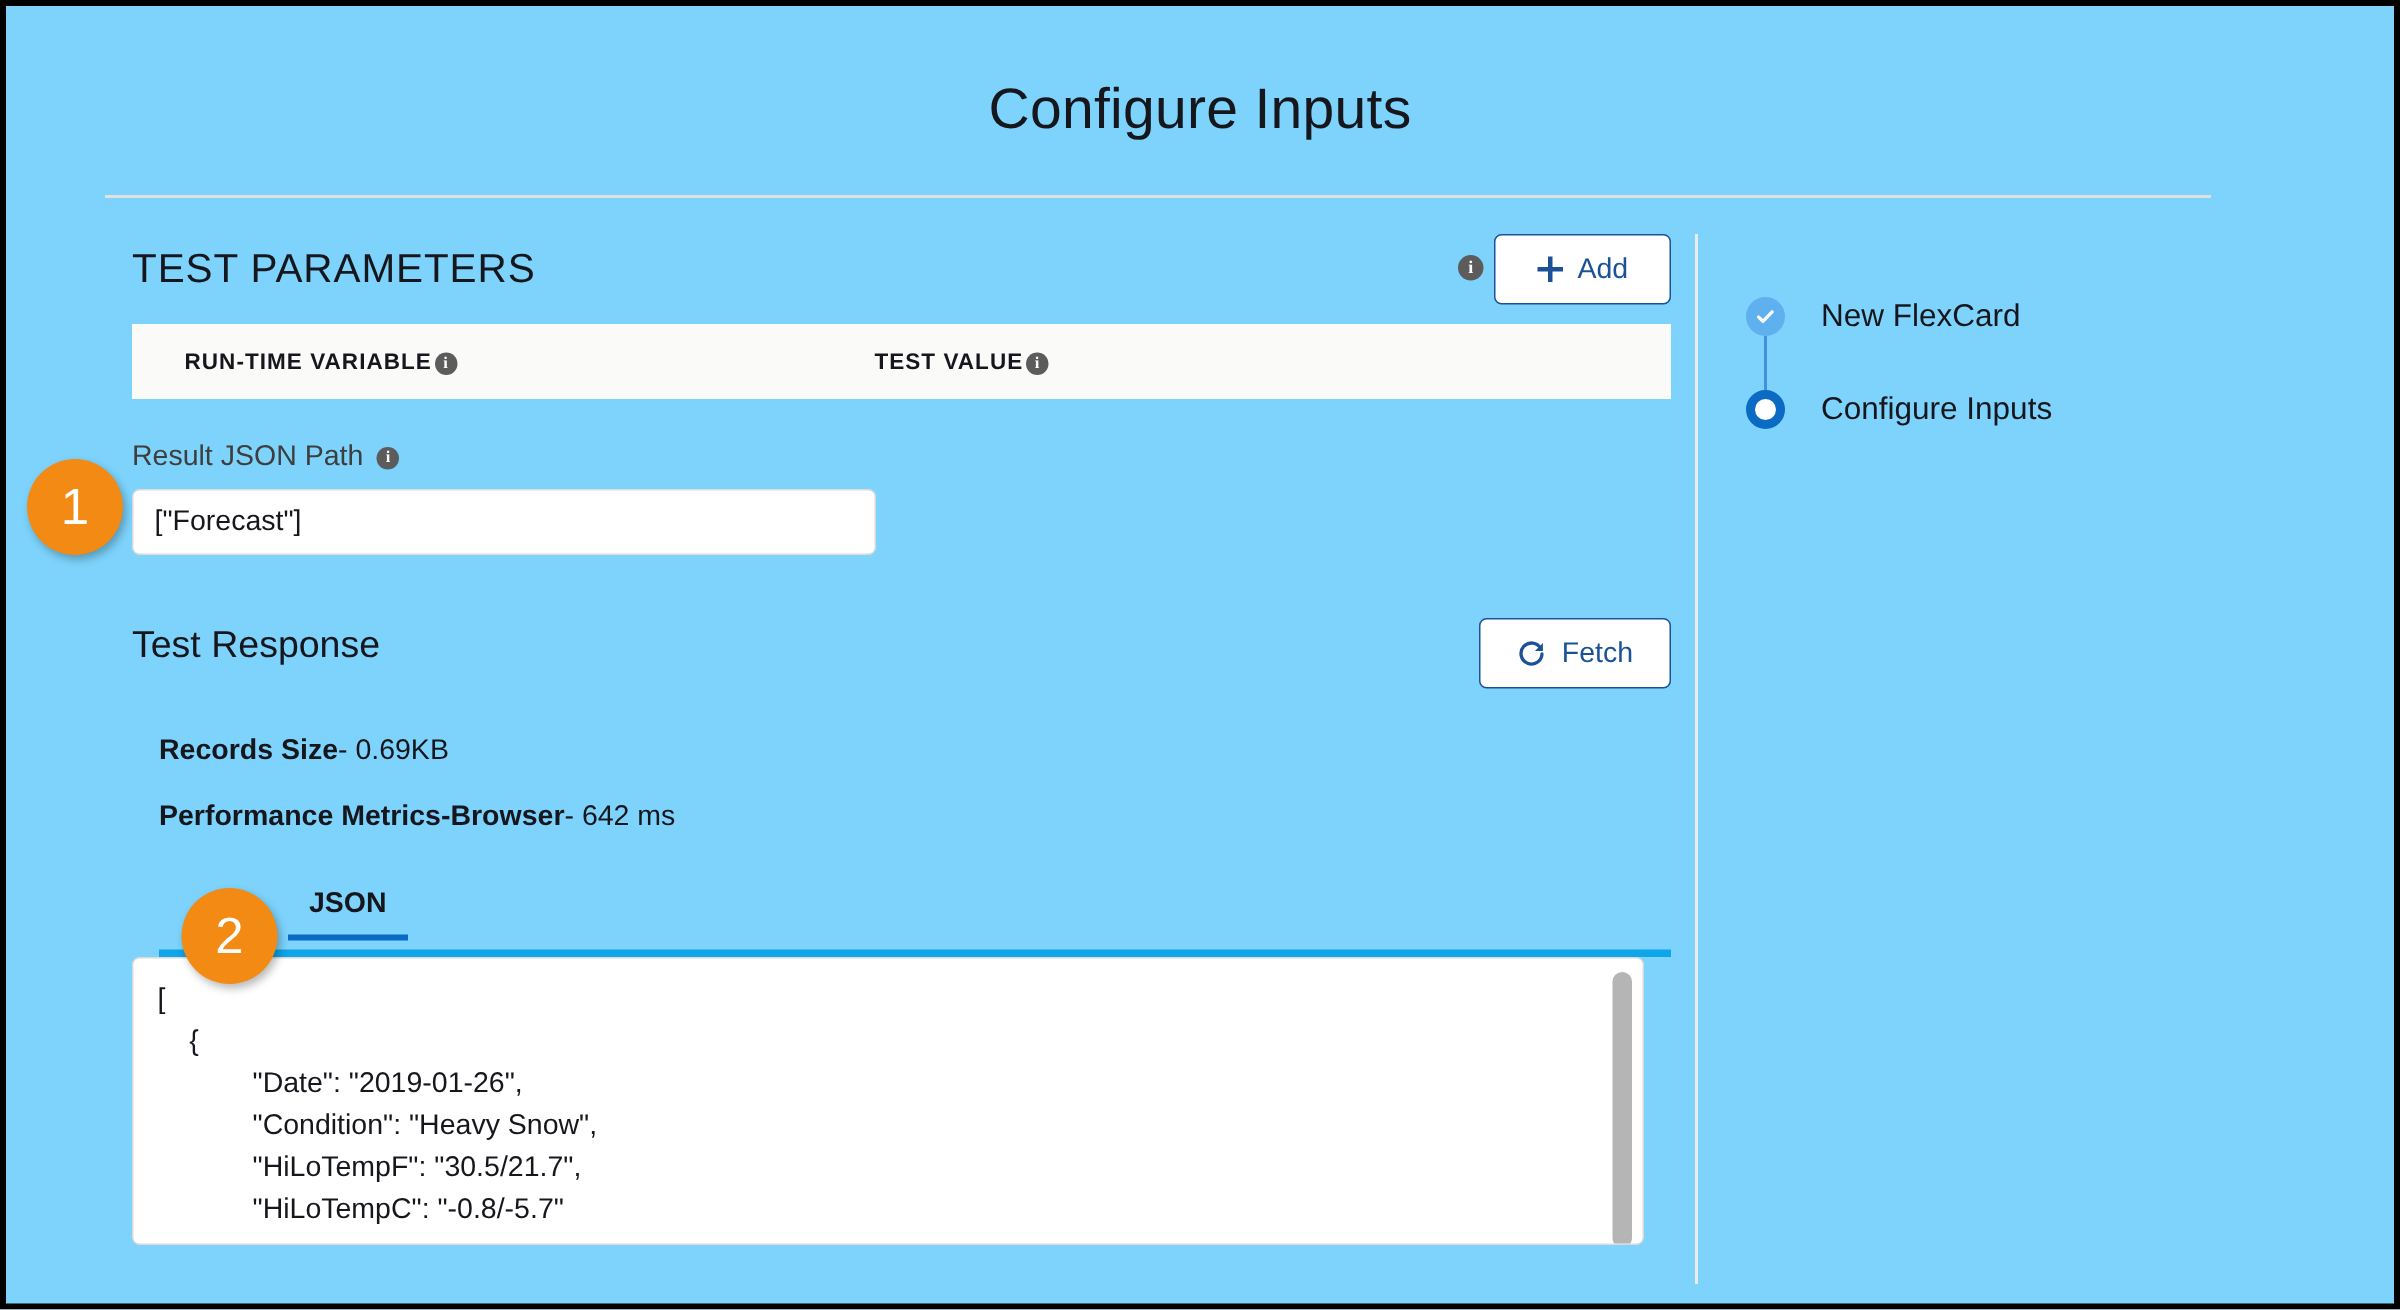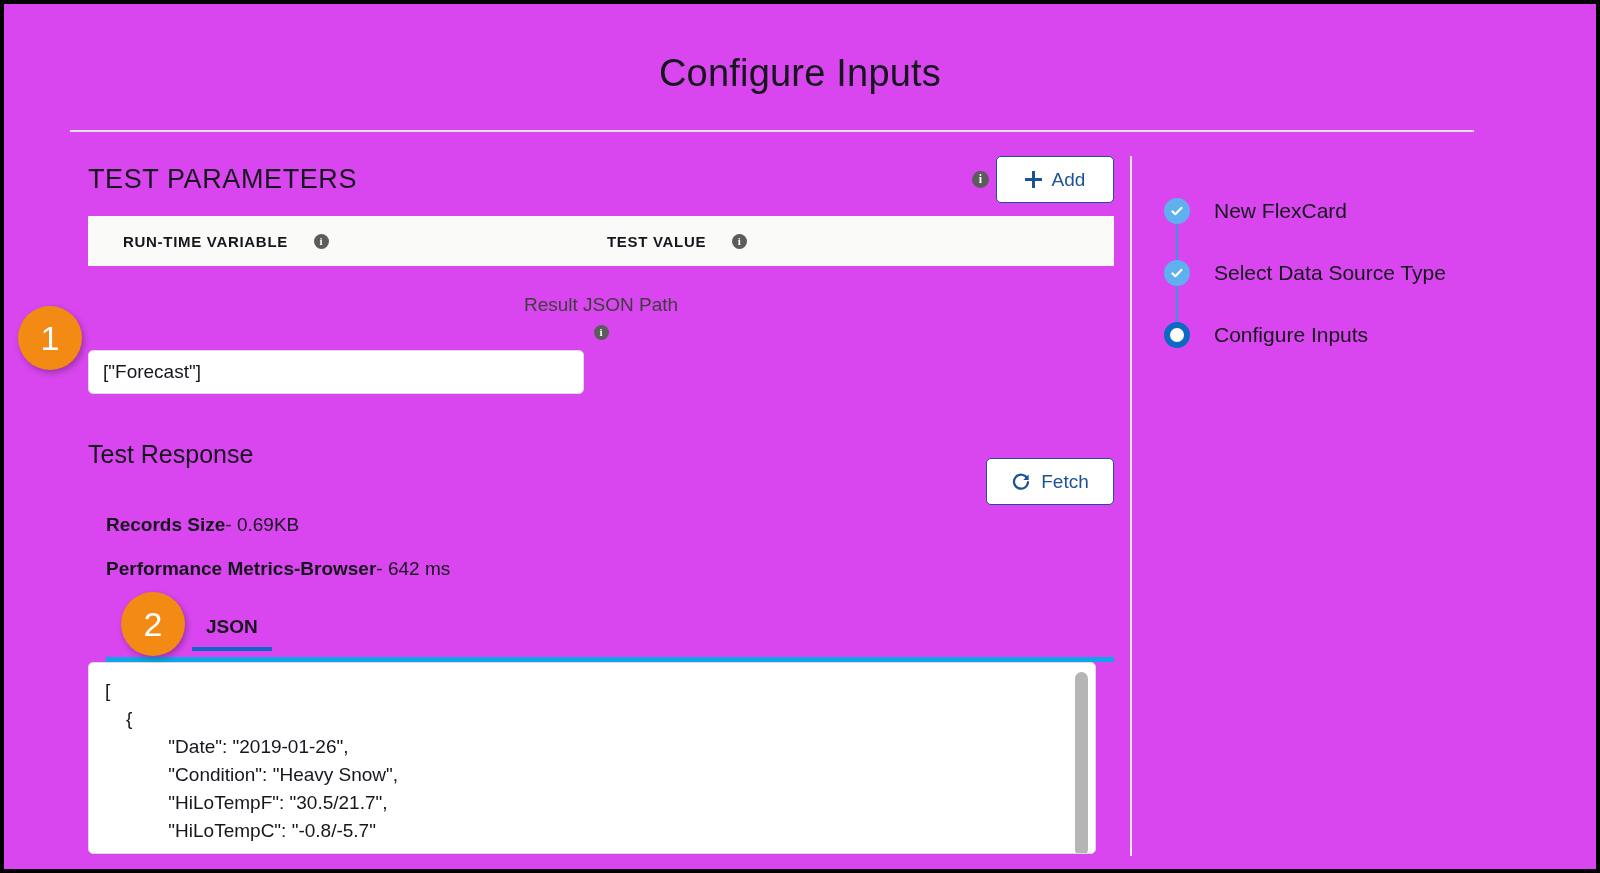--- a/index.html
+++ b/index.html
@@ -9,21 +9,21 @@
     background: #ffffff;
   }
   body {
     font-family: "Liberation Sans", sans-serif;
     -webkit-font-smoothing: antialiased;
   }
   .screen {
     position: relative;
     width: 1600px;
     height: 873px;
-    background: #d946ef;
+    background: #7dd3fc;
     border: 4px solid #000000;
     box-sizing: border-box;
     overflow: hidden;
   }
 
   
   .page-title {
     position: absolute;
     left: 0;
     top: 48px;
@@ -127,40 +127,39 @@
   .table-header {
     position: relative;
     margin-top: 4px;
     height: 50px;
     background: #fafaf9;
     display: flex;
     align-items: center;
   }
   .th {
     display: flex;
-    align-items: center;
-    gap: 26px;
+    align-items: flex-end;
+    gap: 2px;
     font-size: 15px;
     font-weight: 700;
     letter-spacing: 0.7px;
     color: #16161d;
   }
   .th-run { margin-left: 35px; }
   .th-val { margin-left: 278px; }
 
   
   .field-block { margin-top: 28px; }
   .field-label {
     display: flex;
     align-items: center;
     gap: 9px;
     font-size: 19px;
     color: #3e3e3c;
     margin-bottom: 10px;
-    flex-direction: column;
   }
   .text-input {
     width: 496px;
     height: 44px;
     box-sizing: border-box;
     border: 1px solid #dddbda;
     border-radius: 5px;
     background: #ffffff;
     padding: 0 14px;
     font-size: 19px;
@@ -181,21 +180,20 @@
     top: 0;
     font-size: 25px;
     color: #16161d;
     font-weight: 400;
   }
   .btn-fetch {
     left: 898px;
     top: -4px;
     width: 128px;
     height: 47px;
-    margin-top: 22px;
   }
   .refresh-icon { display: inline-block; width: 20px; height: 20px; }
 
   .metric {
     font-size: 19px;
     color: #16161d;
     margin-left: 18px;
     margin-top: 22px;
   }
   .metric b { font-weight: 700; }
@@ -435,31 +433,20 @@
         <div class="circle-done">
           <svg width="16" height="16" viewBox="0 0 16 16">
             <path d="M3.4 8.4 L6.3 11.2 L12.4 4.9" fill="none" stroke="#ffffff" stroke-width="2.2" stroke-linecap="round" stroke-linejoin="round"></path>
           </svg>
         </div>
         <div class="step-connector"></div>
       </div>
       <div class="step-label">New FlexCard</div>
     </div>
 
-    <div class="step">
-      <div class="step-marker">
-        <div class="circle-done">
-          <svg width="16" height="16" viewBox="0 0 16 16">
-            <path d="M3.4 8.4 L6.3 11.2 L12.4 4.9" fill="none" stroke="#ffffff" stroke-width="2.2" stroke-linecap="round" stroke-linejoin="round"></path>
-          </svg>
-        </div>
-        <div class="step-connector"></div>
-      </div>
-      <div class="step-label">Select Data Source Type</div>
-    </div>
 
 
     <div class="step">
       <div class="step-marker">
         <div class="circle-current"></div>
       </div>
       <div class="step-label">Configure Inputs</div>
     </div>
 
   </div>

